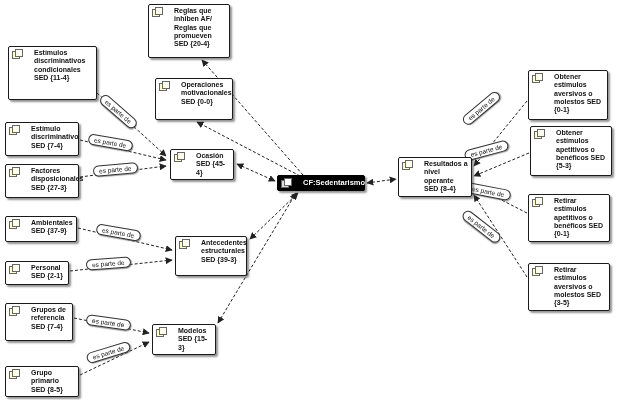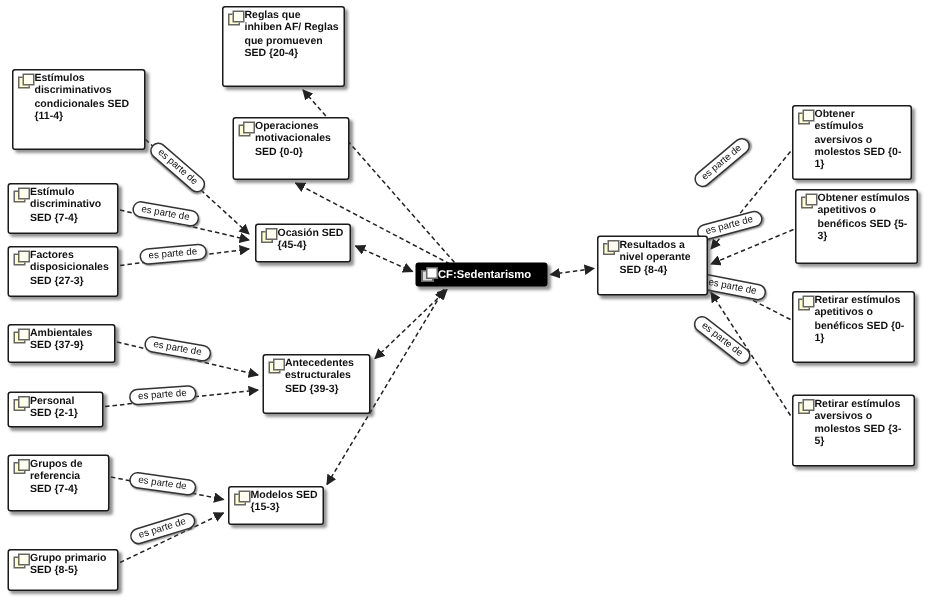--- a/index.html
+++ b/index.html
@@ -14,21 +14,21 @@
   .node{
     position:absolute;
     z-index:3;
     box-sizing:border-box;
     background:#ffffff;
     border:1px solid #1a1a1a;
     border-radius:2px;
     box-shadow:2px 2px 2px rgba(60,60,60,0.55);
     padding:2px 3px;
     display:flex;
-    gap:0;
+    gap:11px;
     align-items:flex-start;
     font-size:7px;
     font-weight:bold;
     line-height:1.18;
     color:#111;
   }
   .node.central{
     background:#000000;
     color:#ffffff;
     border-color:#000;

